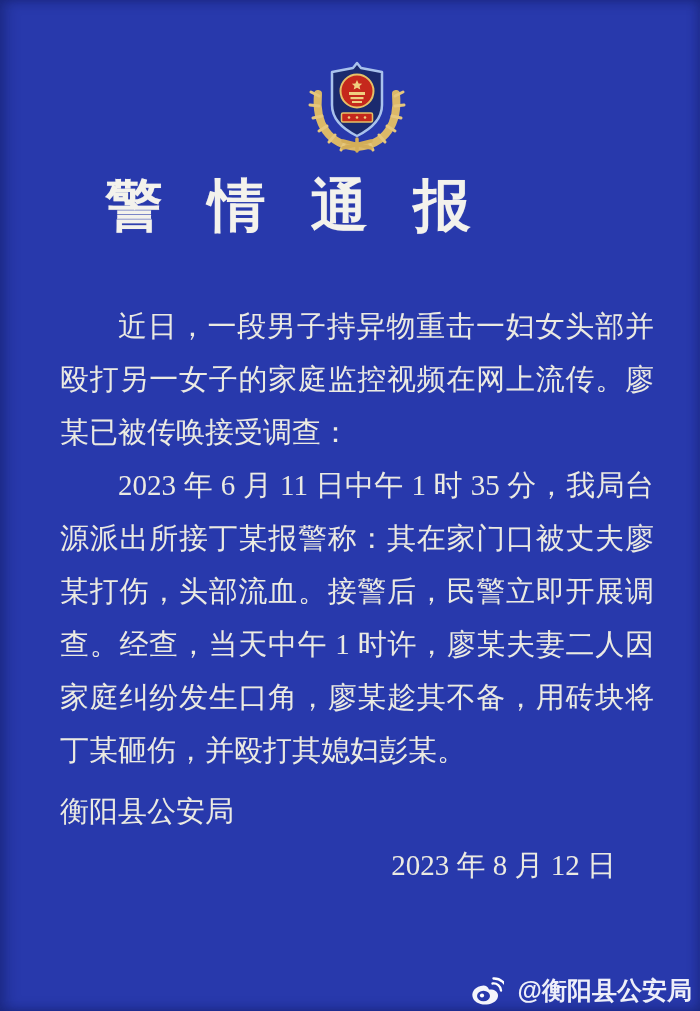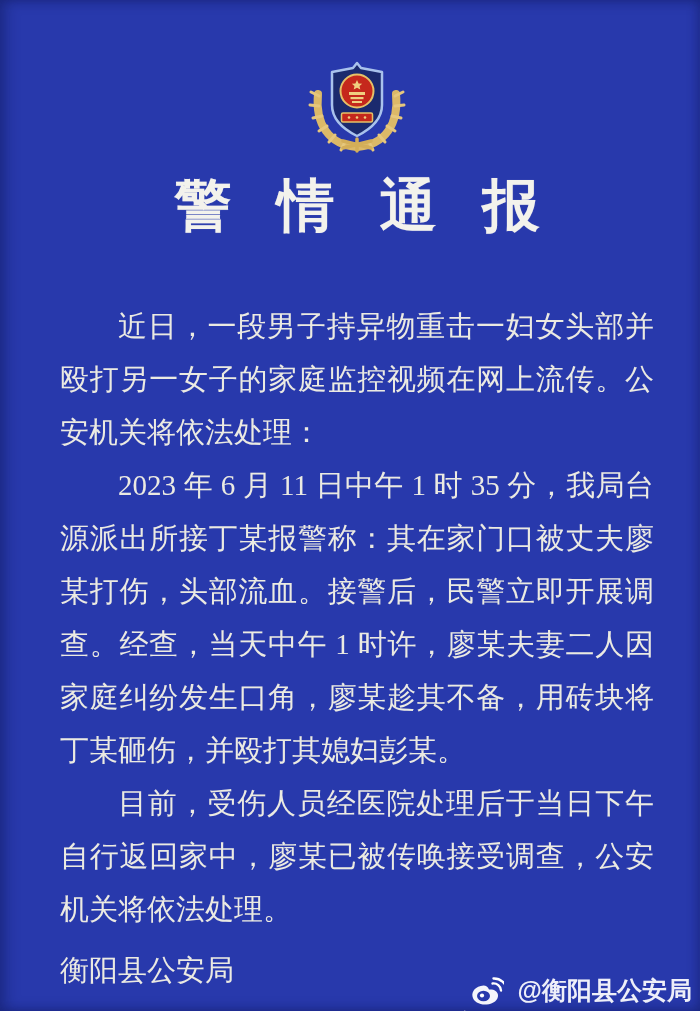--- a/index.html
+++ b/index.html
@@ -19,21 +19,21 @@
     margin: 58px auto 0;
     width: 106px;
     height: 96px;
     display: flex;
     align-items: center;
     justify-content: center;
   }
   .badge-wrap svg { width: 106px; height: 96px; display: block; }
   .title {
     margin-top: 16px;
-    text-align: center;
+    text-align: left;
     font-size: 57px;
     font-weight: 700;
     letter-spacing: 0.8em;
     text-indent: 0.8em;
     color: #f3f2ec;
     line-height: 72px;
     text-shadow: 0 0 1px rgba(255,255,255,0.35);
   }
   .body-text {
     margin-top: 58px;
@@ -106,23 +106,22 @@
       <rect x="36.5" y="55" width="31" height="9" rx="1.5" fill="#c5281c" stroke="#e6c167" stroke-width="1.5"></rect>
       <circle cx="44" cy="59.5" r="1.3" fill="#f0d080"></circle>
       <circle cx="52" cy="59.5" r="1.3" fill="#f0d080"></circle>
       <circle cx="60" cy="59.5" r="1.3" fill="#f0d080"></circle>
     </svg>
   </div>
 
   <div class="title">警情通报</div>
 
   <div class="body-text">
-    <p>近日，一段男子持异物重击一妇女头部并殴打另一女子的家庭监控视频在网上流传。公安机关将依法处理：</p>
+    <p>近日，一段男子持异物重击一妇女头部并殴打另一女子的家庭监控视频在网上流传。廖某已被传唤接受调查：</p>
     <p>2023 年 6 月 11 日中午 1 时 35 分，我局台源派出所接丁某报警称：其在家门口被丈夫廖某打伤，头部流血。接警后，民警立即开展调查。经查，当天中午 1 时许，廖某夫妻二人因家庭纠纷发生口角，廖某趁其不备，用砖块将丁某砸伤，并殴打其媳妇彭某。</p>
-    <p>目前，受伤人员经医院处理后于当日下午自行返回家中，廖某已被传唤接受调查，公安机关将依法处理。</p>
   </div>
 
   <div class="signature">衡阳县公安局</div>
   <div class="date">2023 年 8 月 12 日</div>
 
   <div class="watermark">
     <svg viewBox="0 0 34 30">
 
       <path d="M13.5 9.5 C 5.5 10, 1.5 15.5, 2.5 20.5 C 3.5 26, 10 29, 16.5 28.5 C 23.5 28, 28.5 24, 28 19 C 27.6 15, 23.5 13, 19 13.5 C 18 11, 16 9.6, 13.5 9.5 Z" fill="#ffffff" opacity="0.95"></path>
       <ellipse cx="13.5" cy="20" rx="6.5" ry="5.2" fill="#2839ac"></ellipse>

